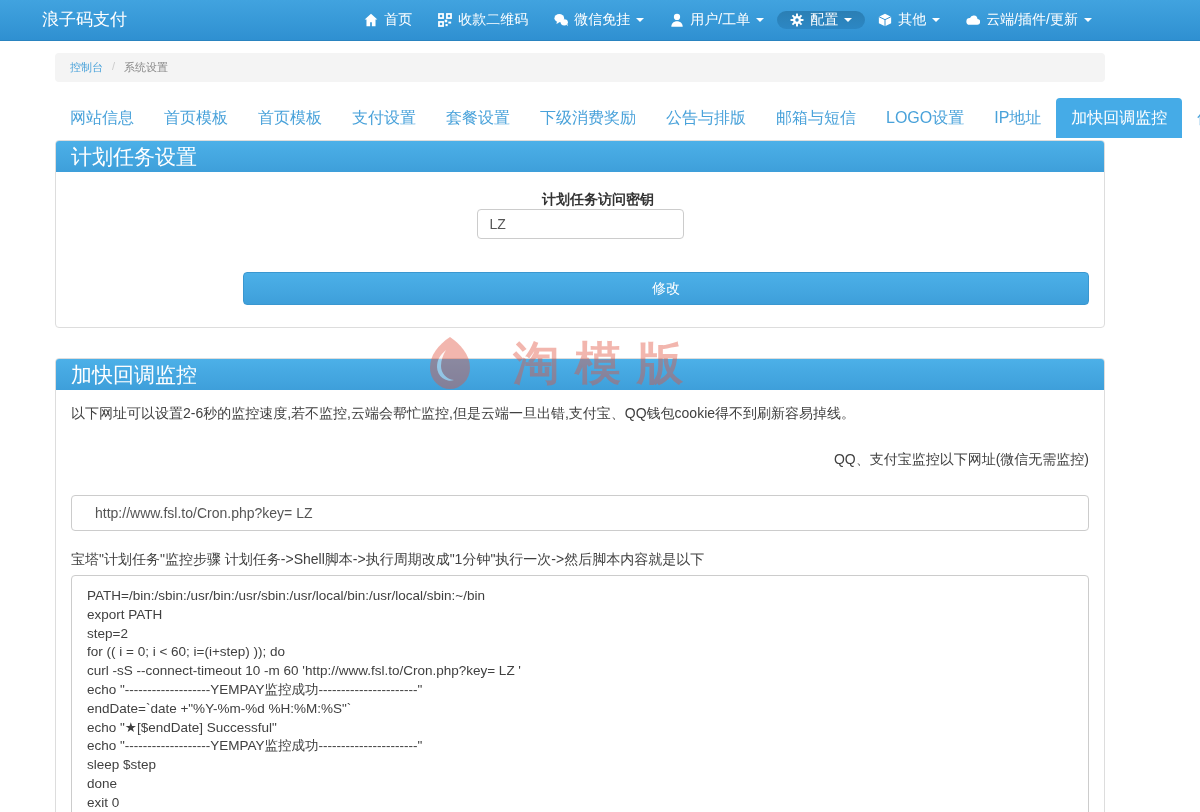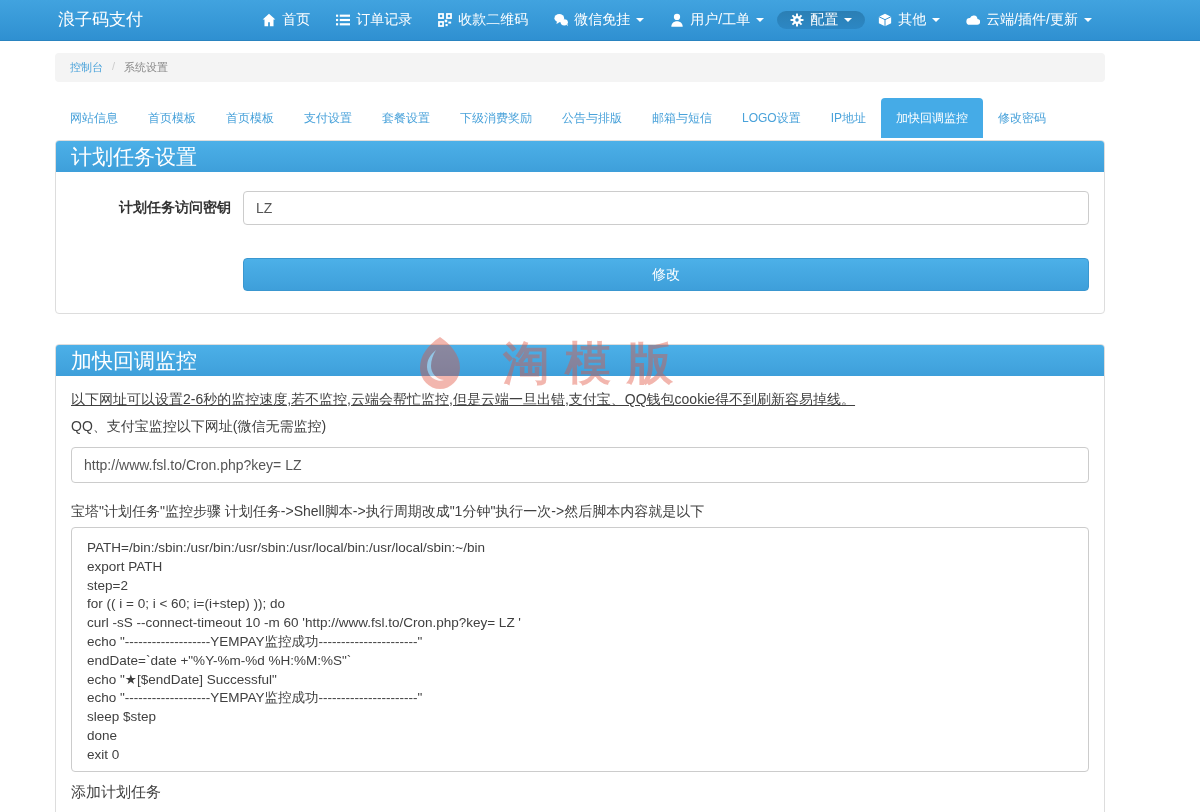--- a/index.html
+++ b/index.html
@@ -3,110 +3,97 @@
 <meta charset="utf-8">
 <style>
   * { box-sizing: border-box; margin: 0; padding: 0; }
   html,body { width:1200px; height:812px; overflow:hidden; background:#fff;
     font-family:"Liberation Sans","DejaVu Sans",sans-serif; }
 
   
   .navbar { height:41px; background:linear-gradient(#41a3df,#2f90d1);
     border-bottom:1px solid #2a84c0; display:flex; align-items:stretch;
     padding:0 95px 0 42px; }
-  .brand { color:#fff; font-size:17px; line-height:40px; white-space:nowrap;margin-left:16px; }
+  .brand { color:#fff; font-size:17px; line-height:40px; white-space:nowrap; }
   .nav-group { display:flex; margin-left:auto; align-items:center; }
   .nav-item { display:flex; align-items:center; padding:0 13px; color:#fff;
     font-size:14px; cursor:pointer; white-space:nowrap; }
   .nav-item.active { background:linear-gradient(#2b7fb4,#2c87c4);border-radius:12px; }
   .nav-item .ni { width:14px; height:14px; margin-right:6px; flex:0 0 auto; }
   .caret { width:0; height:0; border-left:4px solid transparent;
     border-right:4px solid transparent; border-top:4px solid #fff; margin-left:6px; }
 
   
   .container { width:1050px; margin:12px 0 0 55px; position:relative; }
 
   .breadcrumb { background:#f4f4f4; border-radius:4px; padding:7px 15px;
     font-size:11px; color:#999; display:flex; }
   .breadcrumb .bc-link { color:#49a2da; text-decoration:none; cursor:pointer; }
   .breadcrumb .bc-sep { margin:0 9px; color:#ccc; }
   .breadcrumb .bc-cur { color:#8a8a8a; }
 
   .tabs { display:flex; margin-top:16px; margin-bottom:2px; }
-  .tab { padding:11px 15px; font-size:12px; color:#49a2da; cursor:pointer;
+  .tab { padding:11px 15px; font-size:16px; color:#49a2da; cursor:pointer;
     white-space:nowrap; line-height:18px; }
   .tab.active { background:#45abe7; color:#fff; border-radius:4px 4px 0 0; }
 
   .panel { border:1px solid #ddd; border-radius:4px; margin-bottom:30px;
     background:#fff; }
   .panel-heading { background:linear-gradient(#4cb0e8,#3e9fda); color:#fff;
     padding:7px 15px; font-size:21px; line-height:17px; border-radius:3px 3px 0 0; }
 
   
   .p1-body { padding:19px 15px 22px; }
-  .form-row { display:flex; align-items:center; }
+  .form-row { display:flex; align-items:center;flex-direction:column; }
   .form-label { width:172px; text-align:right; font-weight:bold; font-size:14px;
     color:#333; padding-right:12px; }
   .form-control { flex:1; height:34px; border:1px solid #ccc; border-radius:4px;
     padding:6px 12px; font-size:14px; color:#555; outline:none;
     font-family:"Liberation Sans","DejaVu Sans",sans-serif; }
   .btn-row { margin:33px 0 0 172px; }
   .btn-modify { display:block; width:100%; height:33px;
     background:linear-gradient(#4cb0e8,#3e9fda); border:1px solid #3a97d0;
     border-radius:4px; color:#fff; font-size:14px; cursor:pointer;
     font-family:"Liberation Sans","DejaVu Sans",sans-serif; }
 
   
   .p2-body { padding:15px; }
   .p2-body p { font-size:14px; color:#404040; line-height:17px; }
-  .desc1 { margin-bottom:10px;text-decoration:underline; }
-  .desc2 { margin-bottom:12px; }
+  .desc1 { margin-bottom:29px; }
+  .desc2 { margin-bottom:27px;text-align:right; }
   .url-input { width:100%; height:36px; border:1px solid #ccc; border-radius:4px;
-    padding:8px 12px; font-size:14px; color:#555; outline:none; margin-bottom:20px;
+    padding:8px 23px; font-size:14px; color:#555; outline:none; margin-bottom:20px;
     font-family:"Liberation Sans","DejaVu Sans",sans-serif; }
   .desc3 { margin-bottom:7px; }
   .code-box { border:1px solid #ccc; border-radius:4px; padding:11px 15px;
     font-size:13.5px; color:#404040; line-height:18.8px; white-space:pre-wrap;
     height:245px; overflow:hidden; margin-bottom:8px;
     font-family:"Liberation Sans","DejaVu Sans",sans-serif; }
   .footer-note { font-size:15px; color:#404040; padding:3px 0 10px; }
 
   
-  .watermark { position:absolute; left:413px; top:333px; display:flex;
+  .watermark { position:absolute; left:423px; top:333px; display:flex;
     align-items:center; opacity:0.42; pointer-events:none; z-index:5; }
   .wm-text { font-size:46px; font-weight:bold; color:#e2543f;
     letter-spacing:16px; margin-left:36px; }
 </style>
 </head>
 <body>
 
 <div class="navbar">
   <div class="brand">浪子码支付</div>
   <div class="nav-group">
 
     <div class="nav-item">
       <svg class="ni" viewBox="0 0 13 13">
           <path fill="#fff" d="M6.5 0.8L0.6 6h1.7v6.3h3.4V8.5h1.6v3.8h3.4V6h1.7z"></path>
         </svg>
       <span>首页</span>
     </div>
 
-    <div class="nav-item">
-      <svg class="ni" viewBox="0 0 13 13">
-          <g fill="#fff">
-            <rect x="0" y="1.5" width="2" height="2"></rect>
-            <rect x="3.5" y="1.5" width="9.5" height="2"></rect>
-            <rect x="0" y="5.5" width="2" height="2"></rect>
-            <rect x="3.5" y="5.5" width="9.5" height="2"></rect>
-            <rect x="0" y="9.5" width="2" height="2"></rect>
-            <rect x="3.5" y="9.5" width="9.5" height="2"></rect>
-          </g>
-        </svg>
-      <span>订单记录</span>
-    </div>
 
     <div class="nav-item">
       <svg class="ni" viewBox="0 0 13 13">
           <g fill="none" stroke="#fff" stroke-width="1.6">
             <rect x="0.9" y="0.9" width="3.8" height="3.8"></rect>
             <rect x="8.3" y="0.9" width="3.8" height="3.8"></rect>
             <rect x="0.9" y="8.3" width="3.8" height="3.8"></rect>
           </g>
           <g fill="#fff">
             <rect x="6.2" y="6.2" width="2.4" height="2.4"></rect>

